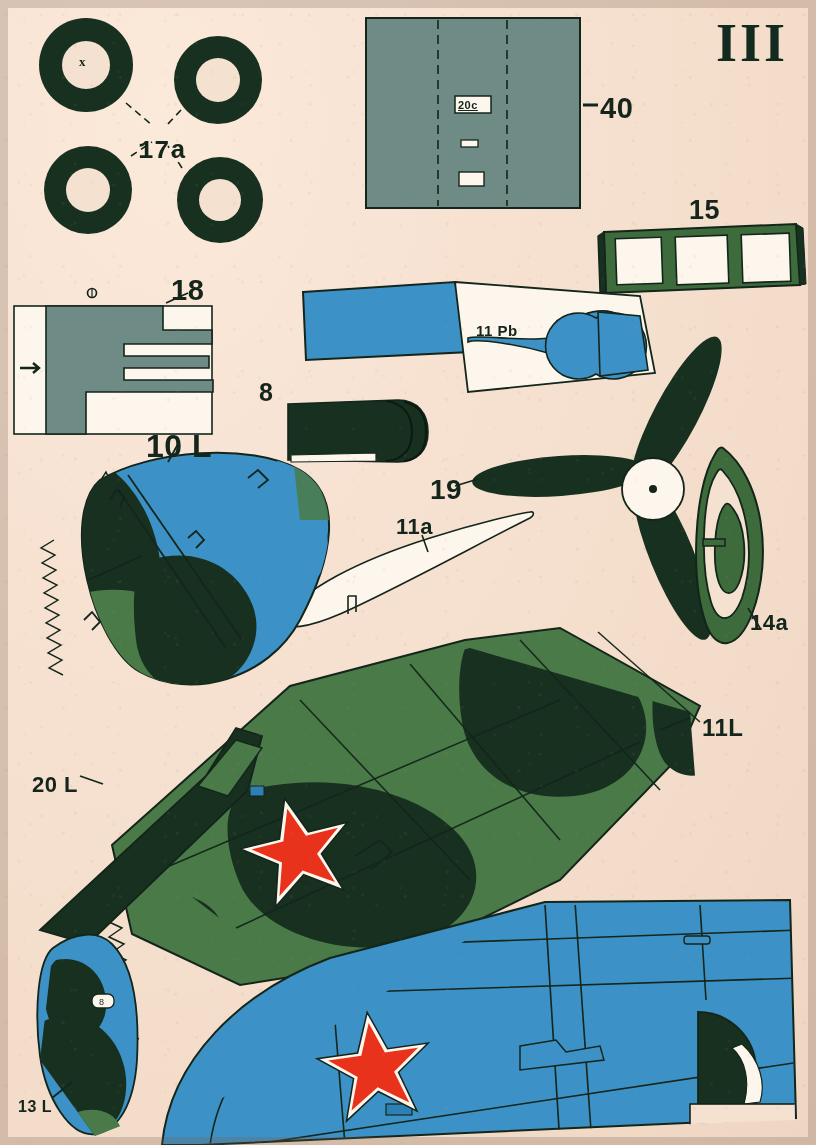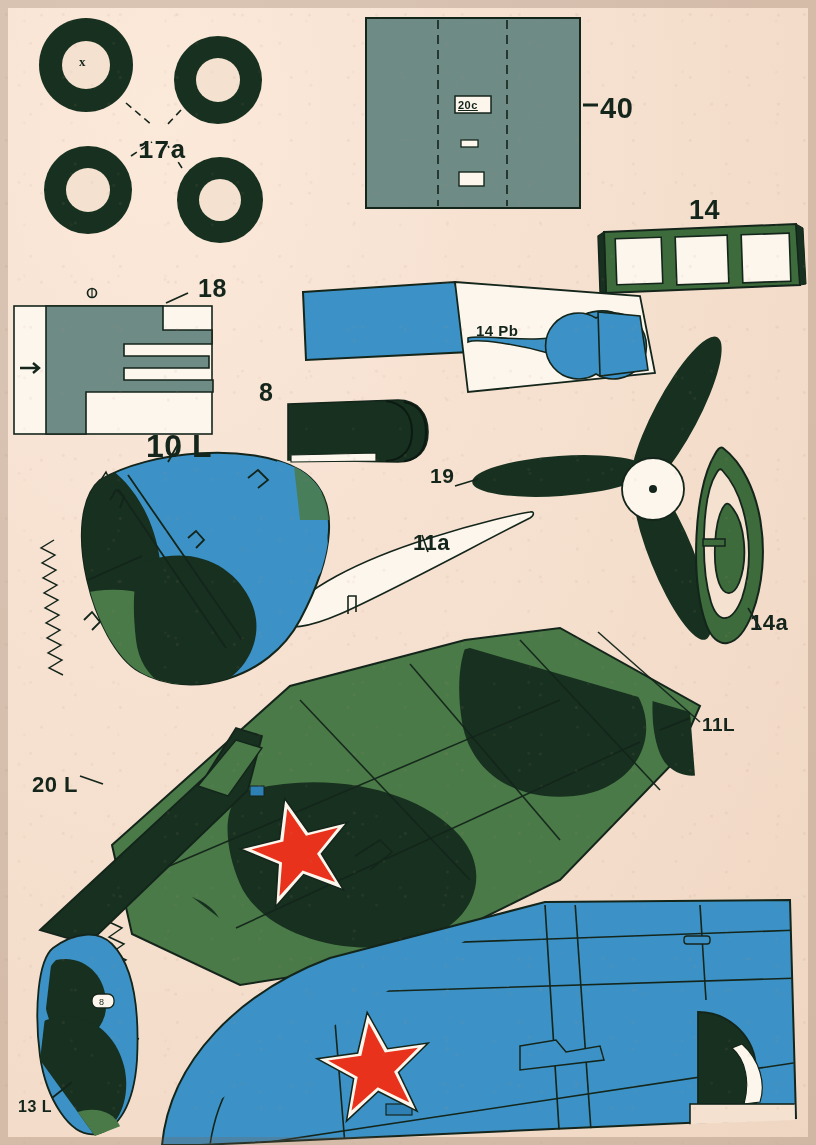--- a/index.html
+++ b/index.html
@@ -267,44 +267,45 @@
       </g>
     </g>
 
     <g>
       <rect x="4" y="4" width="808" height="1137" fill="none" stroke="rgba(120,90,70,.25)" stroke-width="8"></rect>
     </g>
   </svg>
 
   <div id="grain"></div>
 
+  <div class="rom" style="left:716px;top:16px;">III</div>
 
   <div class="lbl" style="left:138px;top:136px;font-size:26px;font-family:Liberation Mono, monospace;">17a</div>
 
   <div class="lbl" style="left:79px;top:54px;font-size:13px;font-family:'Liberation Serif',serif;">x</div>
 
   <div class="lbl" style="left:600px;top:92px;font-size:29px;">40</div>
 
   <div class="lbl" style="left:458px;top:99px;font-size:11px;color:#14251b;text-decoration:underline;">20c</div>
 
-  <div class="lbl" style="left:689px;top:195px;font-size:27px;">14</div>
-
-  <div class="lbl" style="left:171px;top:274px;font-size:25px;margin-left:27px;">18</div>
-
-  <div class="lbl" style="left:476px;top:322px;font-size:15px;">14 Рb</div>
+  <div class="lbl" style="left:689px;top:195px;font-size:27px;">15</div>
+
+  <div class="lbl" style="left:171px;top:274px;font-size:29px;">18</div>
+
+  <div class="lbl" style="left:476px;top:322px;font-size:15px;">11 Рb</div>
 
   <div class="lbl" style="left:259px;top:378px;font-size:25px;">8</div>
 
   <div class="lbl" style="left:146px;top:428px;font-size:32px;">10 L</div>
 
-  <div class="lbl" style="left:430px;top:464px;font-size:21px;text-align:center;">19</div>
-
-  <div class="lbl" style="left:396px;top:530px;font-size:22px;margin-left:17px;">11a</div>
+  <div class="lbl" style="left:430px;top:474px;font-size:28px;text-align:center;">19</div>
+
+  <div class="lbl" style="left:396px;top:514px;font-size:22px;">11a</div>
 
   <div class="lbl" style="left:750px;top:610px;font-size:22px;">14a</div>
 
-  <div class="lbl" style="left:702px;top:714px;font-size:19px;">11L</div>
+  <div class="lbl" style="left:702px;top:714px;font-size:24px;">11L</div>
 
   <div class="lbl" style="left:32px;top:772px;font-size:22px;">20 L</div>
 
   <div class="lbl" style="left:18px;top:1098px;font-size:16px;">13 L</div>
 
 </div>
 
 </body></html>

